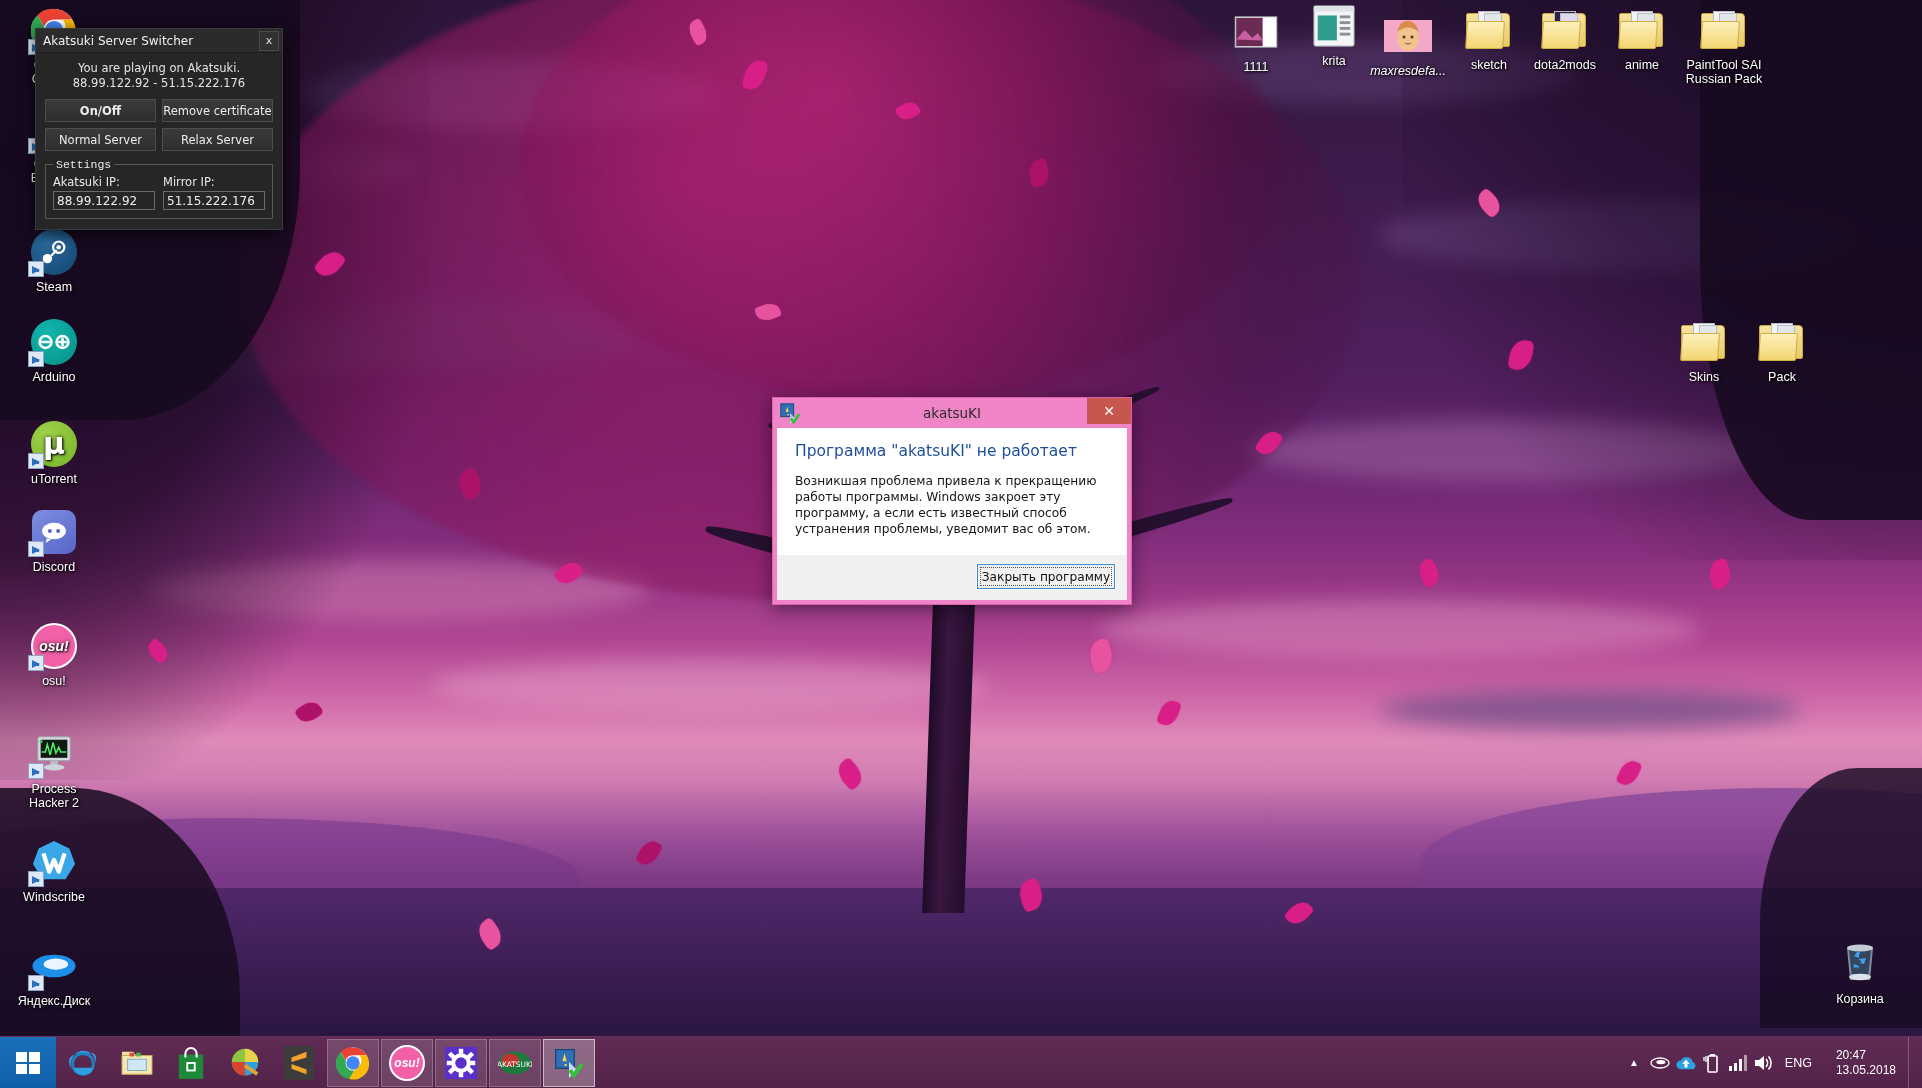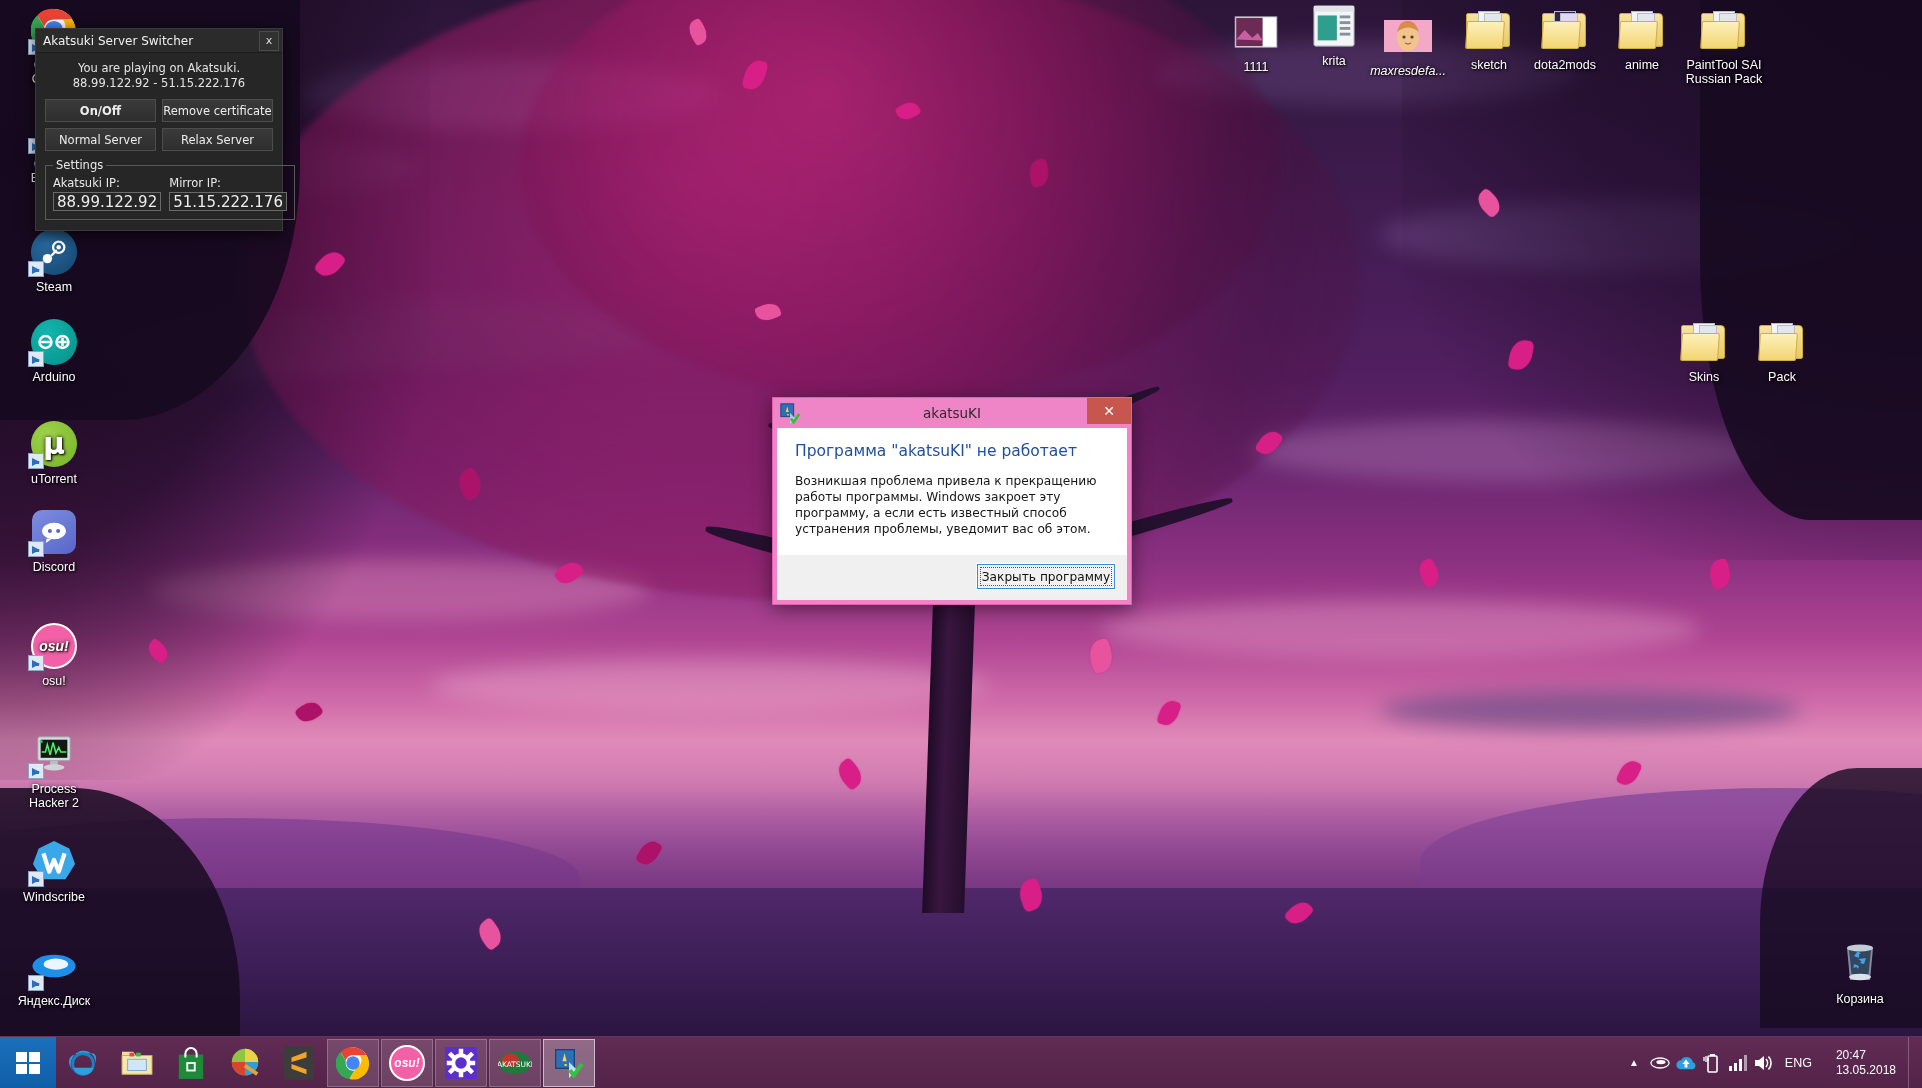--- a/index.html
+++ b/index.html
@@ -125,27 +125,27 @@
   #akatsuki-window .btnrow { display:flex; gap:6px; margin-bottom:6px; }
   #akatsuki-window .btn {
     flex:1; height:23px; background:linear-gradient(to bottom,#3a3a3a,#2e2e2e);
     border:1px solid #4d4d4d; color:#ececec; font-size:11.5px;
     display:flex; align-items:center; justify-content:center; cursor:pointer;
   }
   #akatsuki-window .btn.bold { font-weight:bold; }
   #akatsuki-window fieldset.settings {
     border:1px solid #585858; margin-top:7px; padding:4px 7px 8px;
   }
-  #akatsuki-window legend { font-size:11.5px; padding:0 3px; color:#e8e8e8; }
+  #akatsuki-window legend { font-size:11.5px; padding:0 3px; color:#e8e8e8;font-family:Liberation Mono, monospace; }
   #akatsuki-window .fieldrow { display:flex; gap:8px; }
   #akatsuki-window .fieldcol { flex:1; }
   #akatsuki-window .flabel { font-size:11.5px; margin-bottom:2px; color:#e8e8e8; }
   #akatsuki-window .finput {
     height:19px; background:#262626; border:1px solid #6a6a6a; color:#ededed;
-    font-size:15px; padding:0 3px; display:flex; align-items:center; width:100%;text-align:right;
+    font-size:12px; padding:0 3px; display:flex; align-items:center; width:100%;text-align:right;
   }
 
   
   #crash-dialog {
     position:absolute; left:772px; top:397px; width:360px;
     background:#f0f0f0; border:1px solid #e15fb0;
     box-shadow:0 4px 18px rgba(0,0,0,.45);
     font-family:"DejaVu Sans", sans-serif;
   }
   #crash-dialog .titlebar {

